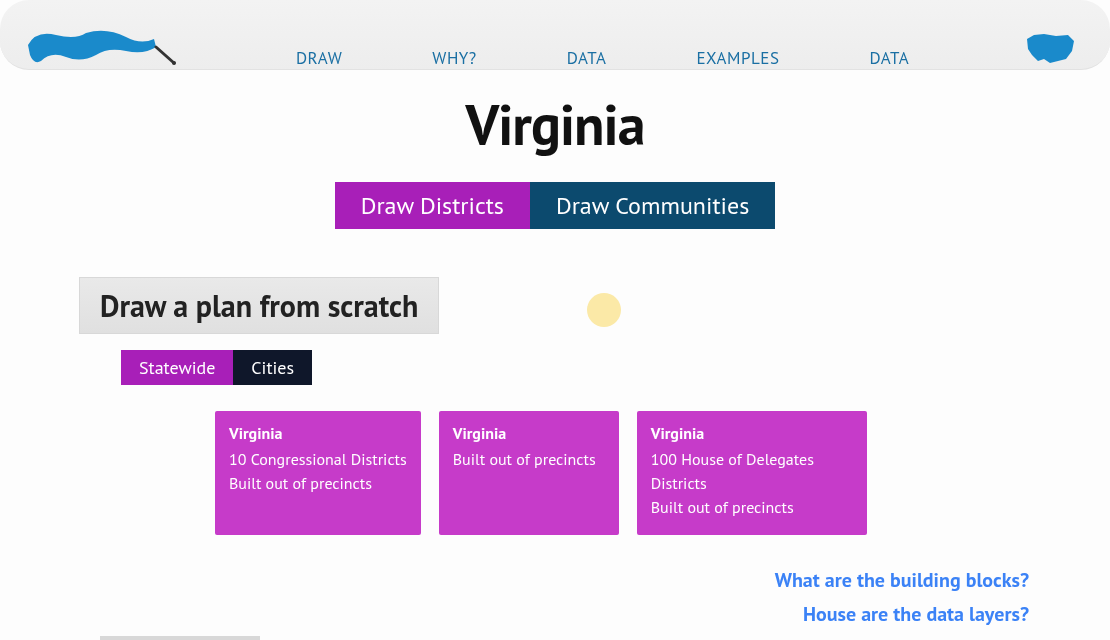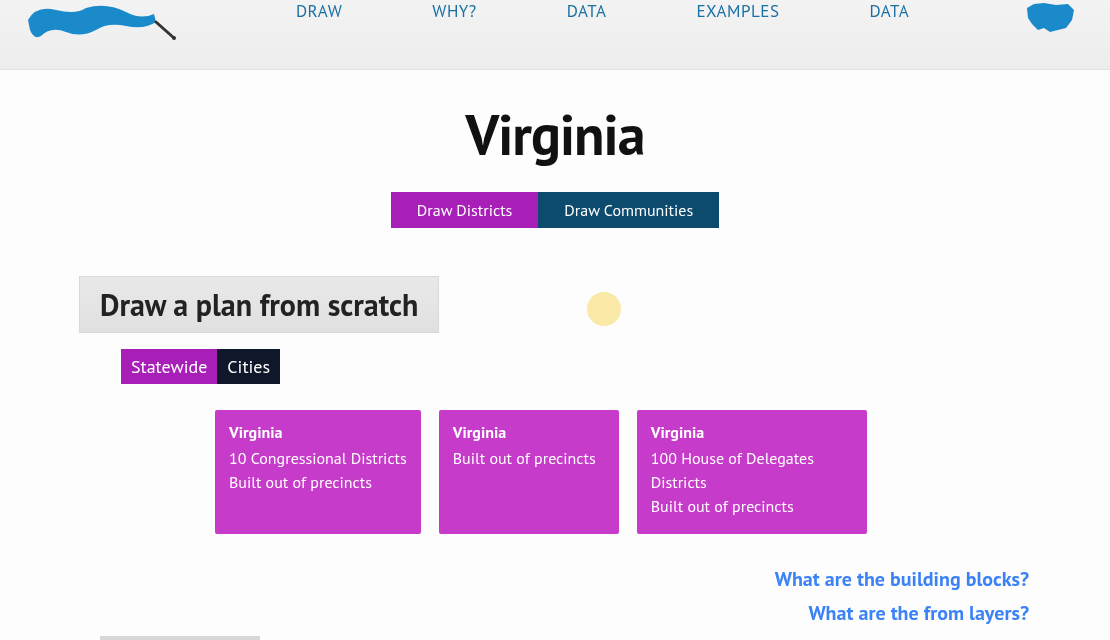--- a/index.html
+++ b/index.html
@@ -11,22 +11,23 @@
     height: 640px;
     overflow-y: scroll;
     position: relative;
   }
   
   .topbar {
     height: 70px;
     background: linear-gradient(#f3f3f3, #ededed);
     border-bottom: 1px solid #e2e2e2;
     display: flex;
-    align-items: flex-start;
+    align-items: flex-end;
     padding: 0 26px;
+    border-radius: 29px;
   }
   .logo-wrap {
     flex: 0 0 230px;
     display: flex;
     align-items: center;
   }
   .logo-wrap svg { display: block; }
   .nav-links {
     flex: 1 1 auto;
     display: flex;
@@ -43,38 +44,38 @@
     cursor: pointer;
   }
   .us-map {
     flex: 0 0 60px;
     color: #1a8acb;
     cursor: pointer;
   }
   
   .page {
     max-width: 960px;
-    margin: 10px auto;
+    margin: 0 auto;
     padding-top: 18px;
   }
   h1.page-title {
     font-size: 56px;
     font-weight: 700;
     text-align: center;
     color: #111;
     letter-spacing: -1px;
     margin-bottom: 22px;
   }
   .mode-tabs {
     display: flex;
     justify-content: center;
     margin-bottom: 48px;
   }
   .mode-tab {
-    font-size: 16px;
+    font-size: 24px;
     color: #fff;
     padding: 8px 26px;
     cursor: pointer;
     font-weight: 400;
   }
   .mode-tab.active { background: #a81fb8; }
   .mode-tab.inactive { background: #0c4a6e; }
   .section-head {
     display: inline-block;
     background: linear-gradient(#e9e9e9, #e0e0e0);
@@ -98,21 +99,21 @@
     border-radius: 50%;
     background: #fbe9a7;
   }
   .scope-tabs {
     display: flex;
     margin: 16px 0 26px 46px;
   }
   .scope-tab {
     font-size: 18px;
     color: #fff;
-    padding: 6px 10px;
+    padding: 6px 18px;
     cursor: pointer;
   }
   .scope-tab.active { background: #a81fb8; }
   .scope-tab.inactive { background: #0f172a; }
   .cards {
     display: flex;
     gap: 18px;
     margin-left: 140px;
   }
   .card {
@@ -209,19 +210,19 @@
       </div>
       <div class="card">
         <div class="state">Virginia</div>
         <div class="detail">100 House of Delegates Districts</div>
         <div class="detail">Built out of precincts</div>
       </div>
     </div>
 
     <div class="info-links">
       <a>What are the building blocks?</a>
-      <a>What are the from layers?</a>
+      <a>House are the data layers?</a>
     </div>
   </div>
 
 </div>
 
 <div class="bottom-stub"></div>
 
 </body></html>

